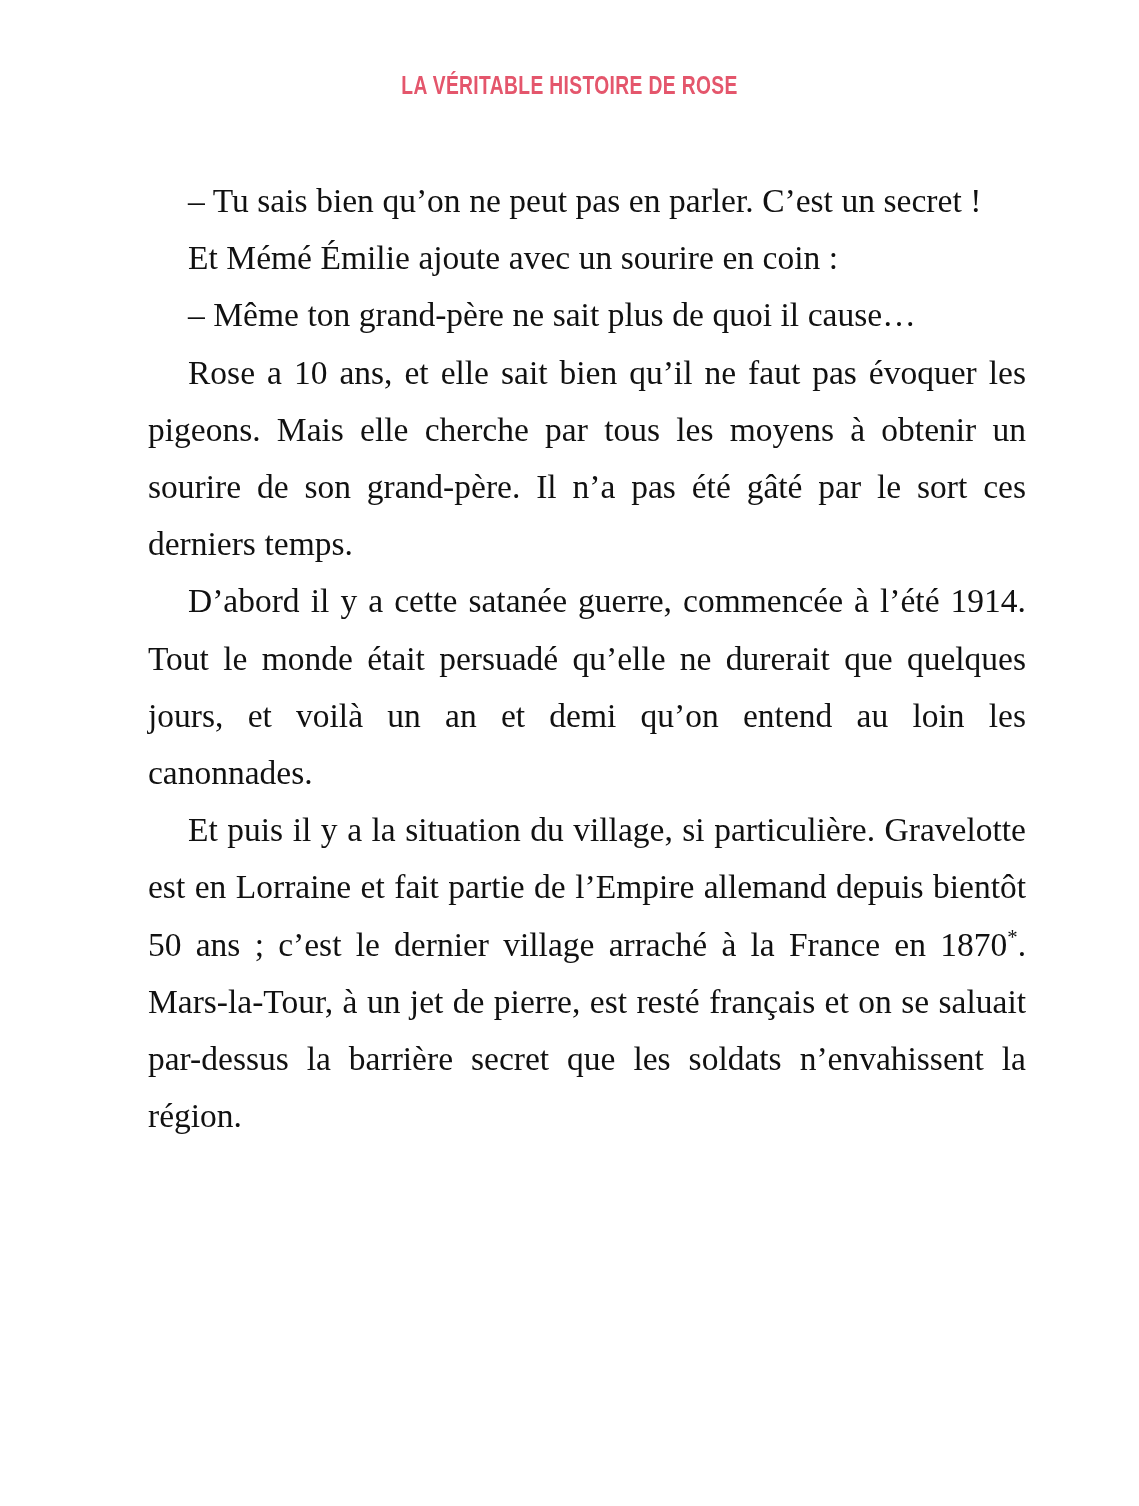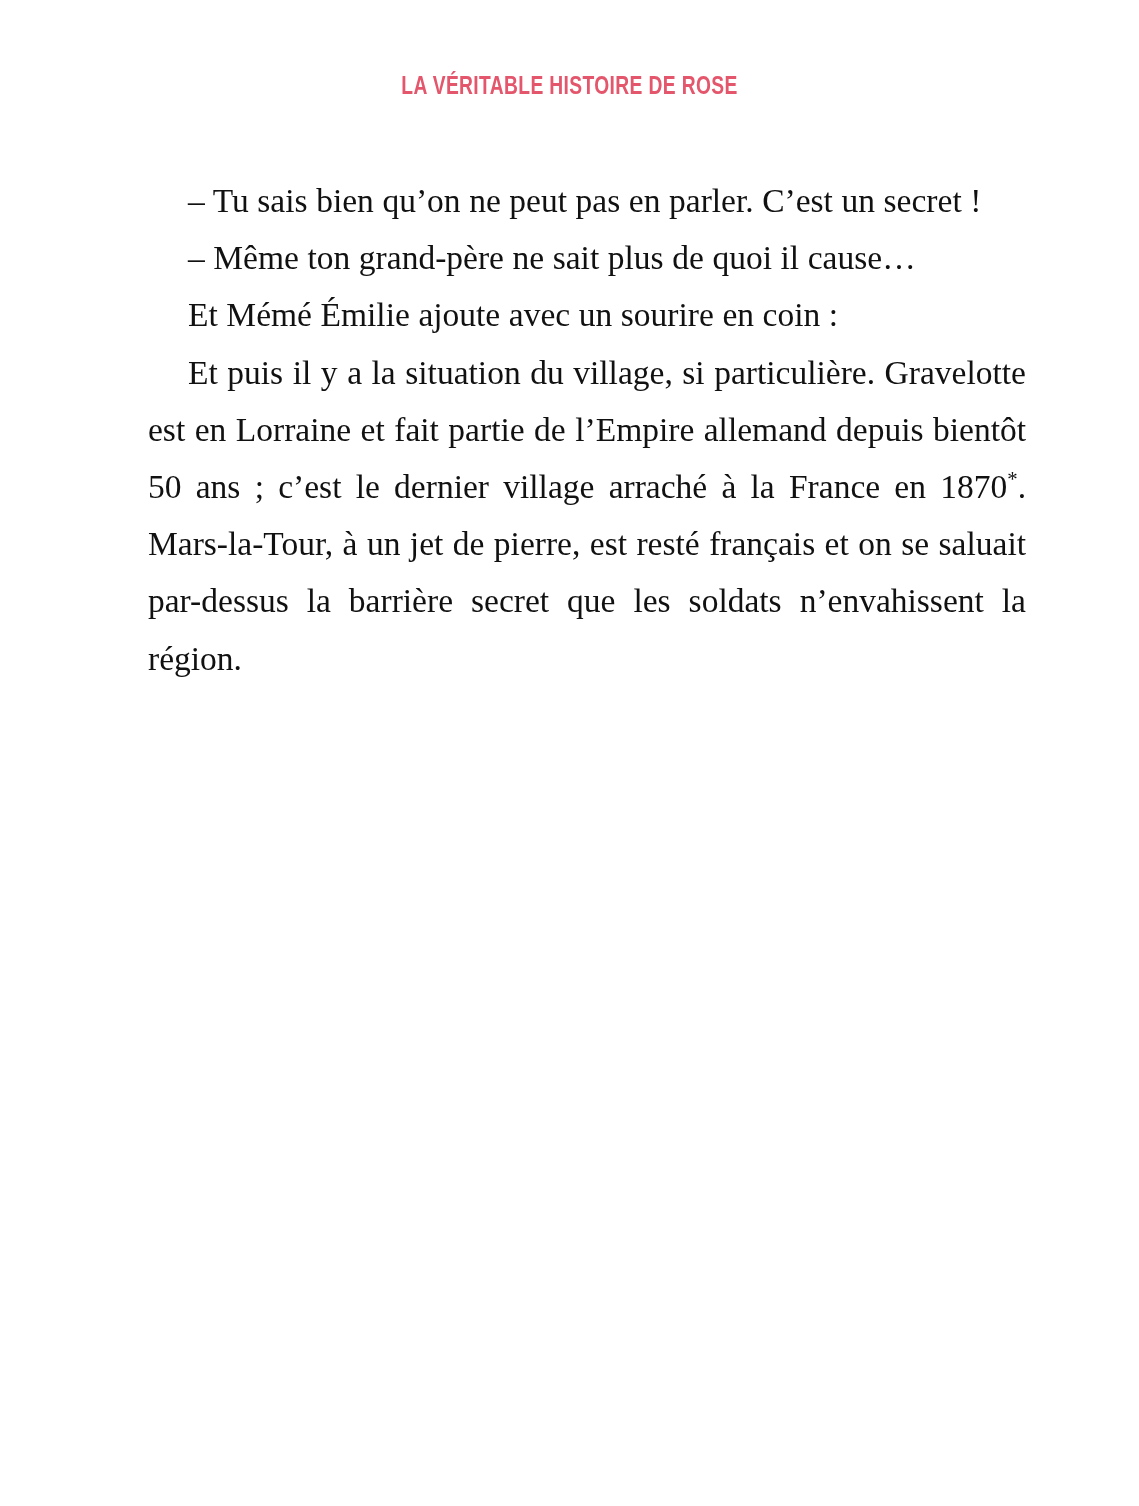--- a/index.html
+++ b/index.html
@@ -104,22 +104,24 @@
 </head>
 <body>
 
 <div class="page">
 
   <div class="running-head">LA VÉRITABLE HISTOIRE DE ROSE</div>
 
   <div class="textblock">
 
     <p class="para">– Tu sais bien qu’on ne peut pas en parler. C’est un secret !</p>
+    <p class="para">Et Mémé Émilie ajoute avec un sourire en coin :</p>
     <p class="para">– Même ton grand-père ne sait plus de quoi il cause…</p>
-    <p class="para">Et Mémé Émilie ajoute avec un sourire en coin :</p>
+    <p class="para">Rose a 10 ans, et elle sait bien qu’il ne faut pas évoquer les pigeons. Mais elle cherche par tous les moyens à obtenir un sourire de son grand-père. Il n’a pas été gâté par le sort ces derniers temps.</p>
+    <p class="para">D’abord il y a cette satanée guerre, commencée à l’été 1914. Tout le monde était persuadé qu’elle ne durerait que quelques jours, et voilà un an et demi qu’on entend au loin les canonnades.</p>
 
     <p class="para"><span>Et puis il y a la situation du village, si particulière. Gravelotte est en Lorraine et fait partie de l’Empire allemand depuis bientôt 50 ans ; c’est le dernier village arraché à la France en 1870</span><sup>*</sup><span>. Mars-la-Tour, à un jet de pierre, est resté français et on se saluait par-dessus la barrière secret que les soldats n’envahissent la région.</span></p>
 
 
   </div>
 
   <div class="footnote"><span class="fn-mark">*</span><span>Voir page 7.</span></div>
 
   <div class="folio">4</div>
 

